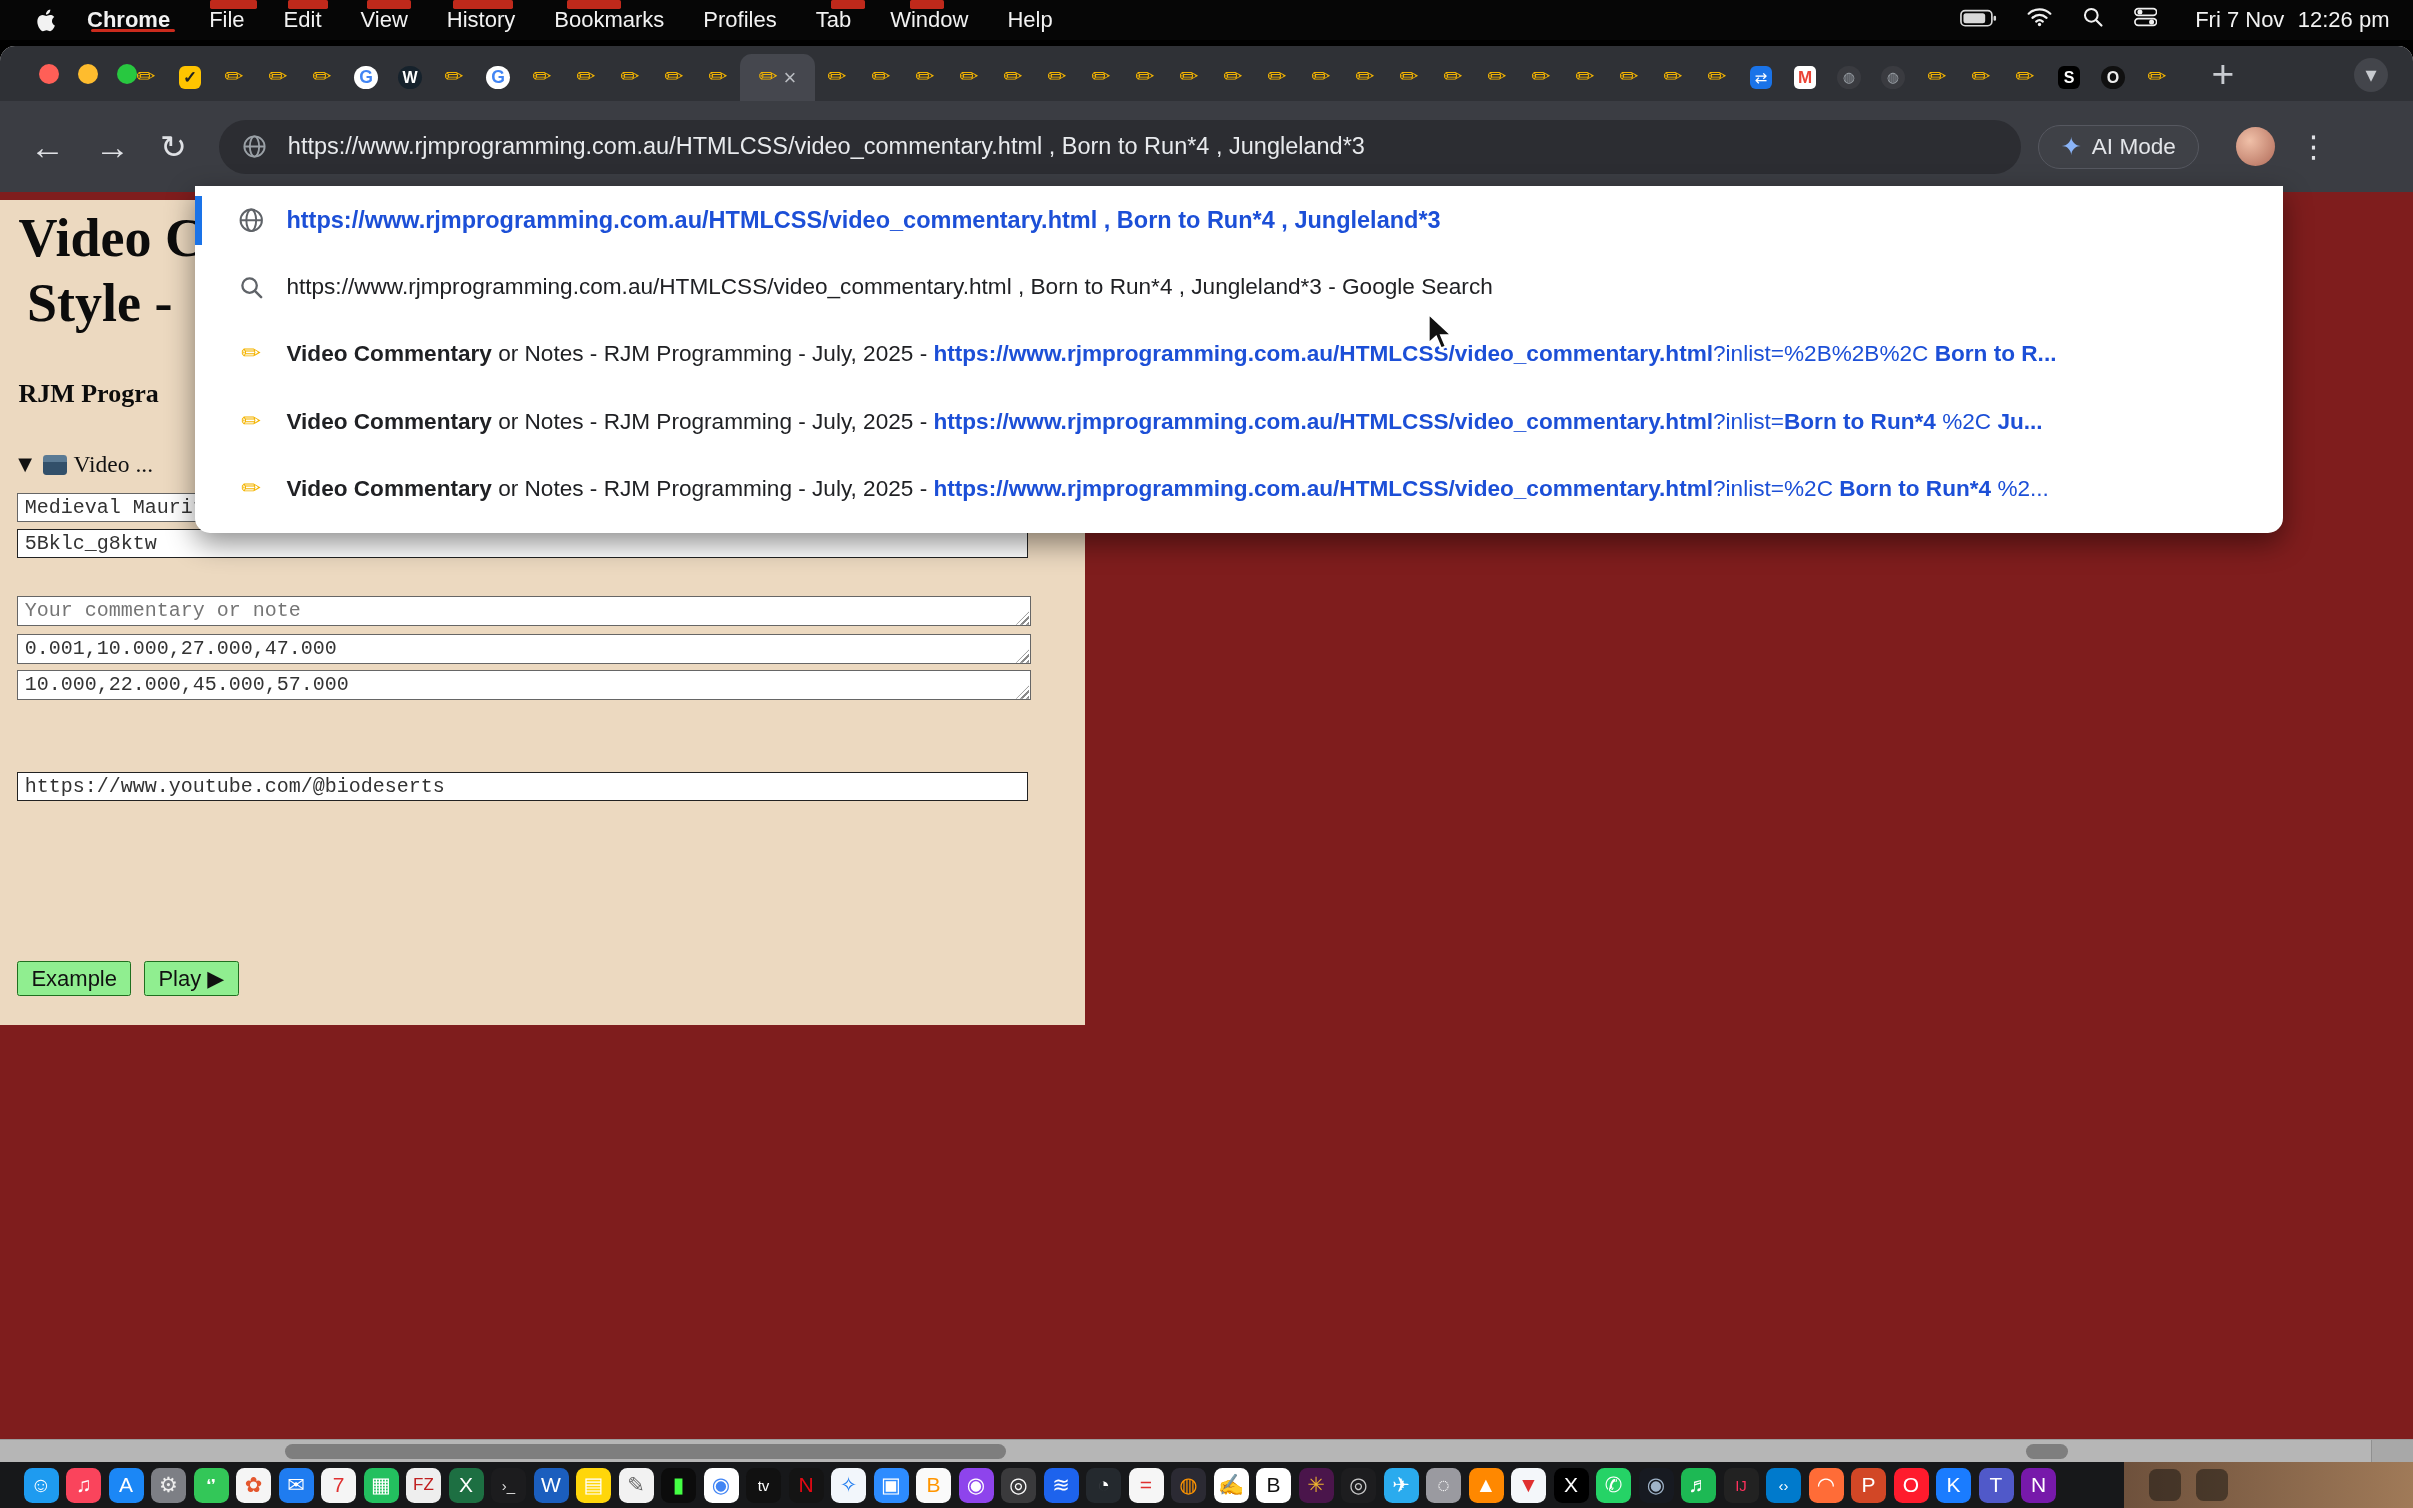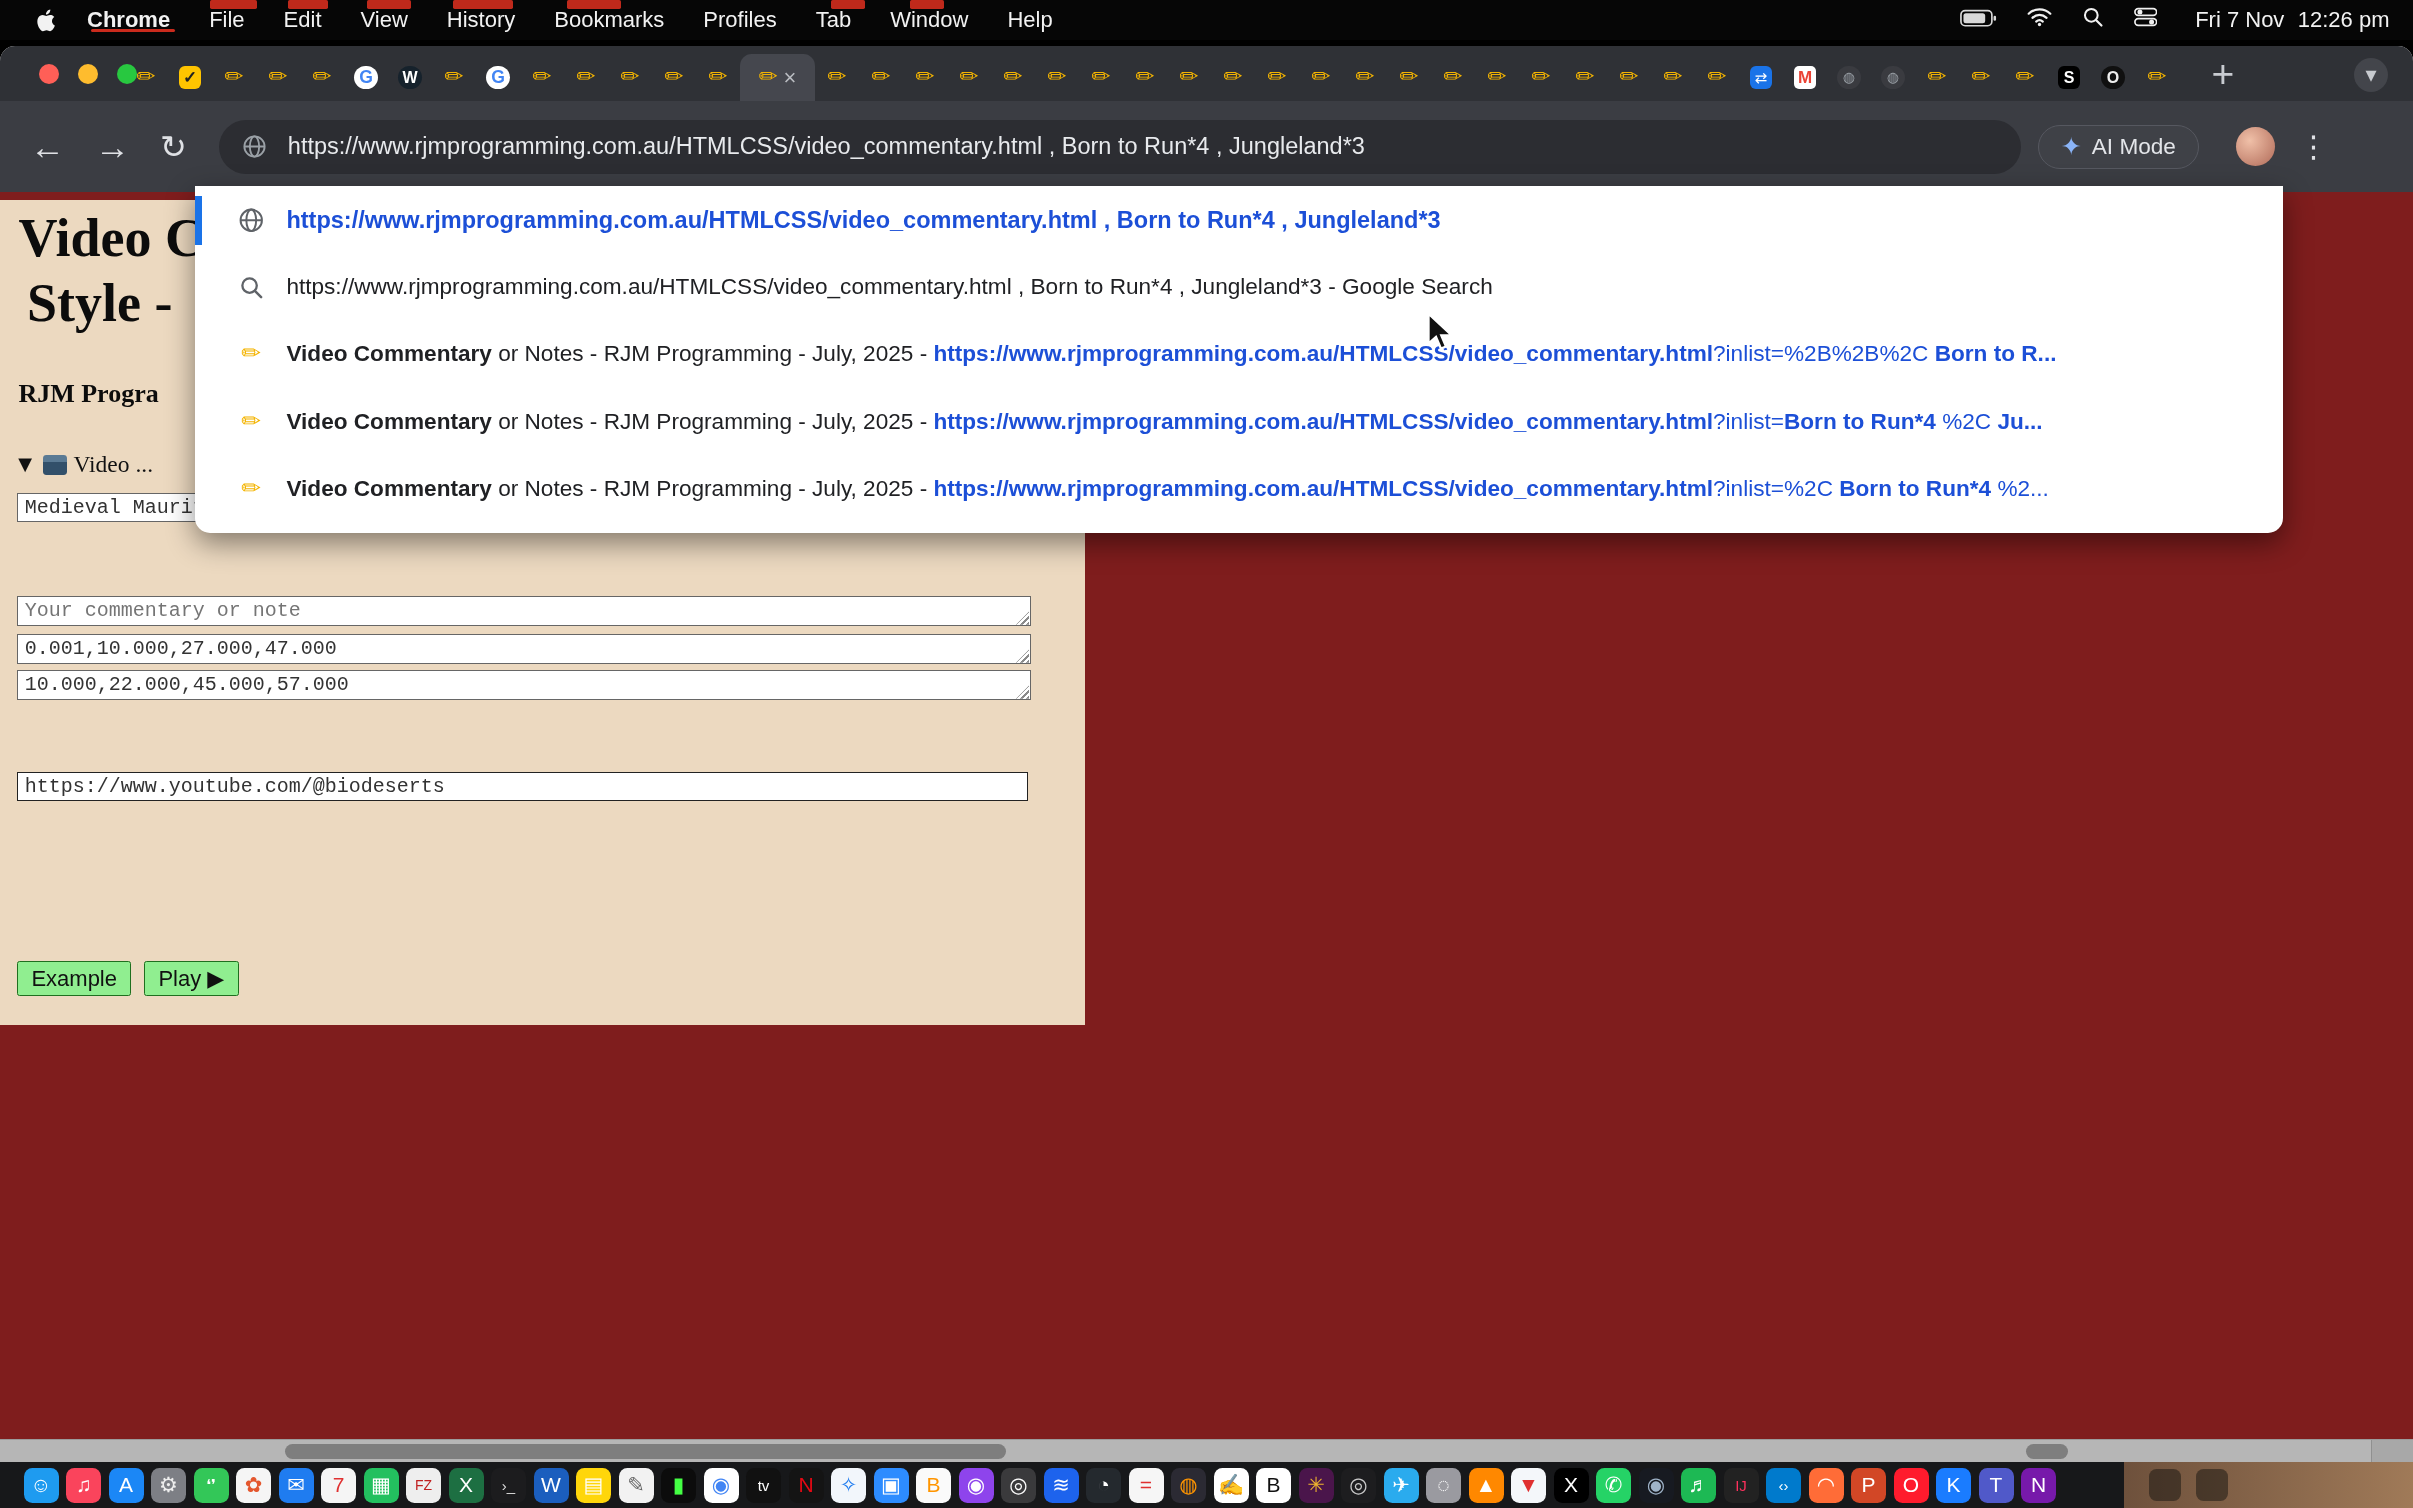--- a/index.html
+++ b/index.html
@@ -375,20 +375,21 @@
       <div class="h1l l2">Style - </div>
       <div class="subtitle">RJM Progra</div>
 
       <div class="summary">
         <span>▼</span>
         <span class="clapper"></span>
         <span>Video ...</span>
       </div>
 
       <input class="frm" style="top: 293px;" value="Medieval Maurita">
+      <input class="frm thick" style="top: 329px;" value="5Bklc_g8ktw">
 
       <div class="ta-wrap" style="top:396px;">
         <textarea wrap="off" placeholder="Your commentary or note" style=""></textarea>
       </div>
       <div class="ta-wrap" style="top:434px;">
         <textarea wrap="off" style="">0.001,10.000,27.000,47.000</textarea>
       </div>
       <div class="ta-wrap" style="top:470px;">
         <textarea wrap="off" style="">10.000,22.000,45.000,57.000</textarea>
       </div>
@@ -458,21 +459,21 @@
   <div class="dock">
       <div class="dock-item" style="background: rgb(30, 155, 240);">☺</div>
       <div class="dock-item" style="background: rgb(250, 68, 92);">♫</div>
       <div class="dock-item" style="background: rgb(27, 135, 246);">A</div>
       <div class="dock-item" style="background: rgb(125, 127, 133); color: rgb(238, 238, 238);">⚙</div>
       <div class="dock-item" style="background: rgb(51, 199, 88); font-size: 15px;">❛❜</div>
       <div class="dock-item" style="background: rgb(245, 245, 245); color: rgb(228, 87, 46);">✿</div>
       <div class="dock-item" style="background: rgb(31, 124, 240);">✉</div>
       <div class="dock-item" style="background: rgb(245, 245, 245); color: rgb(224, 48, 48);">7</div>
       <div class="dock-item" style="background: rgb(35, 192, 95);">▦</div>
-      <div class="dock-item" style="background: rgb(238, 238, 238); color: rgb(192, 32, 32); font-size: 14px;">FZ</div>
+      <div class="dock-item" style="background: rgb(238, 238, 238); color: rgb(192, 32, 32); font-size: 17px;">FZ</div>
       <div class="dock-item" style="background: rgb(29, 111, 66);">X</div>
       <div class="dock-item" style="background: rgb(28, 28, 30); color: rgb(221, 221, 221); font-size: 15px;">›_</div>
       <div class="dock-item" style="background: rgb(27, 94, 190);">W</div>
       <div class="dock-item" style="background: rgb(255, 214, 10);">▤</div>
       <div class="dock-item" style="background: rgb(242, 242, 242); color: rgb(102, 102, 102);">✎</div>
       <div class="dock-item" style="background: rgb(12, 12, 12); color: rgb(68, 255, 68);">▮</div>
       <div class="dock-item" style="background: rgb(255, 255, 255); color: rgb(66, 133, 244);">◉</div>
       <div class="dock-item" style="background: rgb(17, 17, 17); font-size: 15px;">tv</div>
       <div class="dock-item" style="background: rgb(20, 20, 20); color: rgb(229, 9, 20);">N</div>
       <div class="dock-item" style="background: rgb(242, 246, 251); color: rgb(31, 124, 240);">✧</div>

